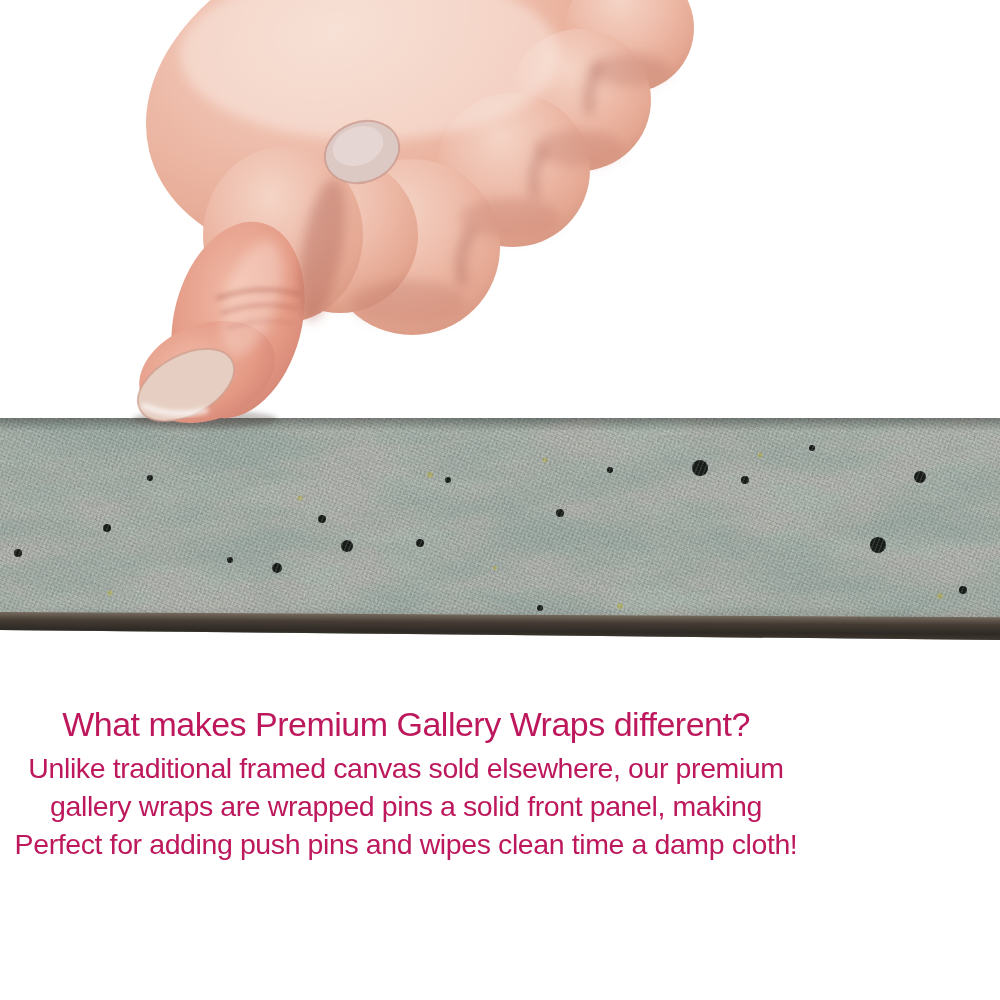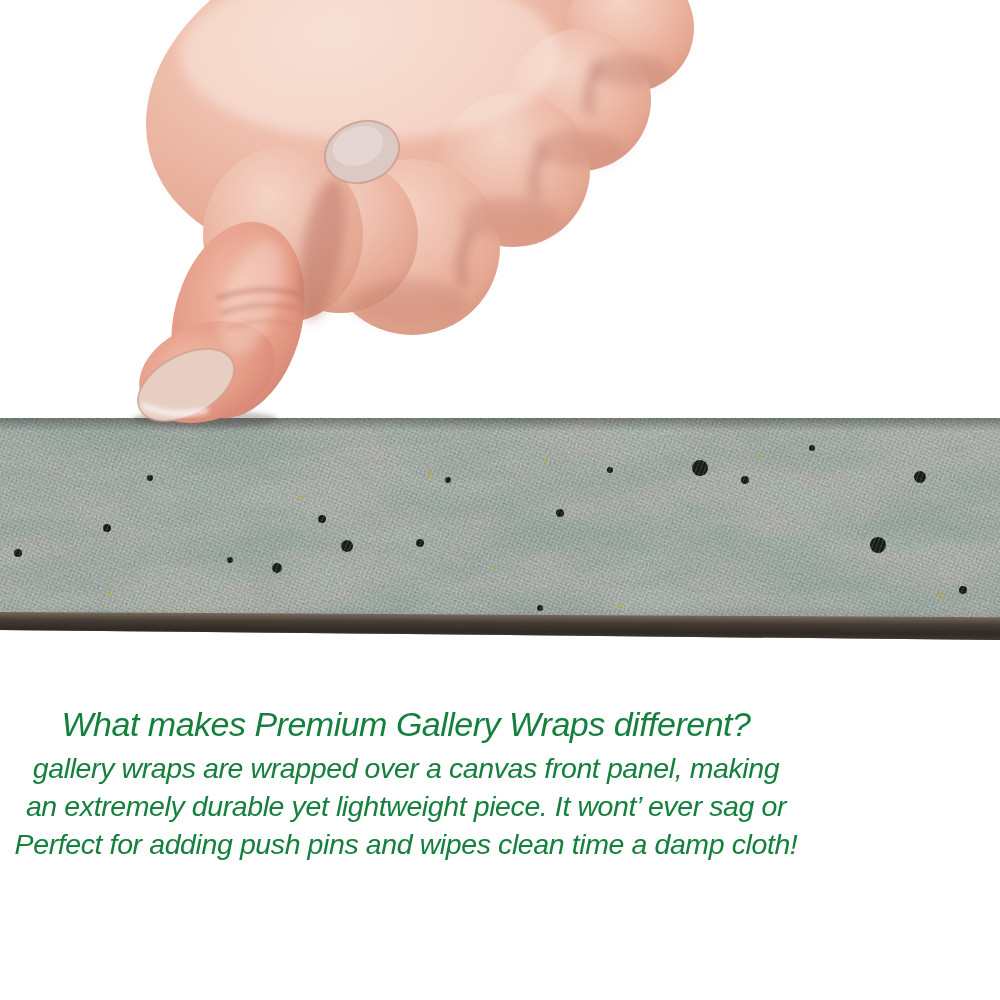--- a/index.html
+++ b/index.html
@@ -28,21 +28,21 @@
   .strip-edge{
     position:absolute;left:-6px;top:194px;width:1012px;height:26px;
     transform:rotate(0.3deg);transform-origin:0 0;border-radius:2px;
     background:linear-gradient(180deg,#75695d 0%,#453c34 30%,#2f2a25 65%,#483f36 100%);
   }
   
   .hand{position:absolute;left:0;top:0;z-index:3;}
   
   .caption{
     position:absolute;top:703px;left:0;width:812px;z-index:1;
-    text-align:center;font-style:italic;color:#15803d;
+    text-align:center;color:#be185d;
   }
   .caption-heading{
     font-size:34px;line-height:42px;font-weight:400;letter-spacing:-0.5px;margin:0 0 4px 0;
   }
   .caption-line{
     font-size:28.5px;line-height:38px;font-weight:400;letter-spacing:-0.4px;margin:0;
   }
 </style>
 </head>
 <body>
@@ -164,18 +164,18 @@
       <ellipse cx="358" cy="146" rx="26" ry="19" transform="rotate(-20 358 146)" fill="rgba(255,255,255,0.25)"></ellipse>
     </g>
     <g>
       <ellipse cx="186" cy="385" rx="52" ry="30" transform="rotate(-28 186 385)" fill="#e6cec2" stroke="rgba(205,158,142,0.7)" stroke-width="2"></ellipse>
       <path d="M142,405 Q172,419 208,410" stroke="rgba(255,255,255,0.8)" stroke-width="5" fill="none" filter="url(#soft2)"></path>
     </g>
   </svg>
 
   <div class="caption">
     <div class="caption-heading">What makes Premium Gallery Wraps different?</div>
-    <p class="caption-line">gallery wraps are wrapped over a canvas front panel, making</p>
-    <p class="caption-line">an extremely durable yet lightweight piece. It wont’ ever sag or</p>
+    <p class="caption-line">Unlike traditional framed canvas sold elsewhere, our premium</p>
+    <p class="caption-line">gallery wraps are wrapped pins a solid front panel, making</p>
     <p class="caption-line">Perfect for adding push pins and wipes clean time a damp cloth!</p>
   </div>
 
 </div>
 
 </body></html>

